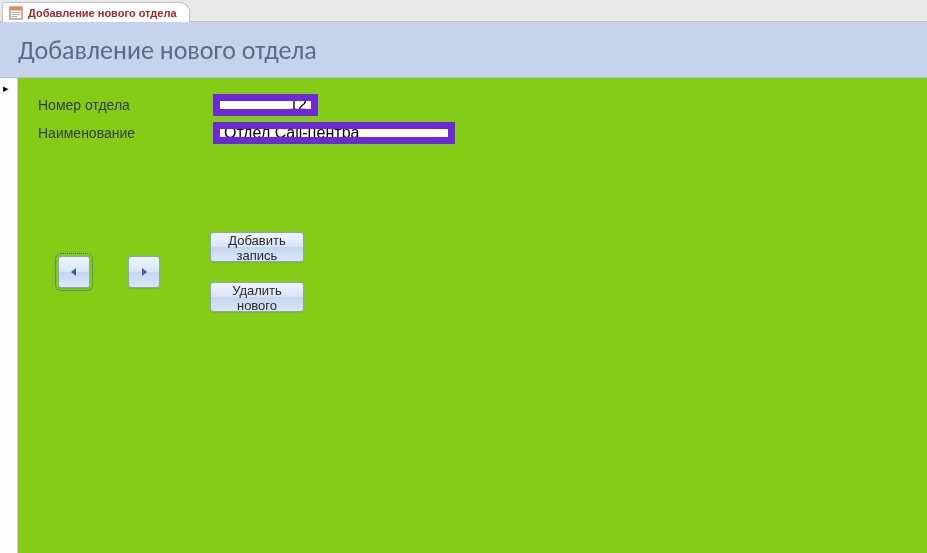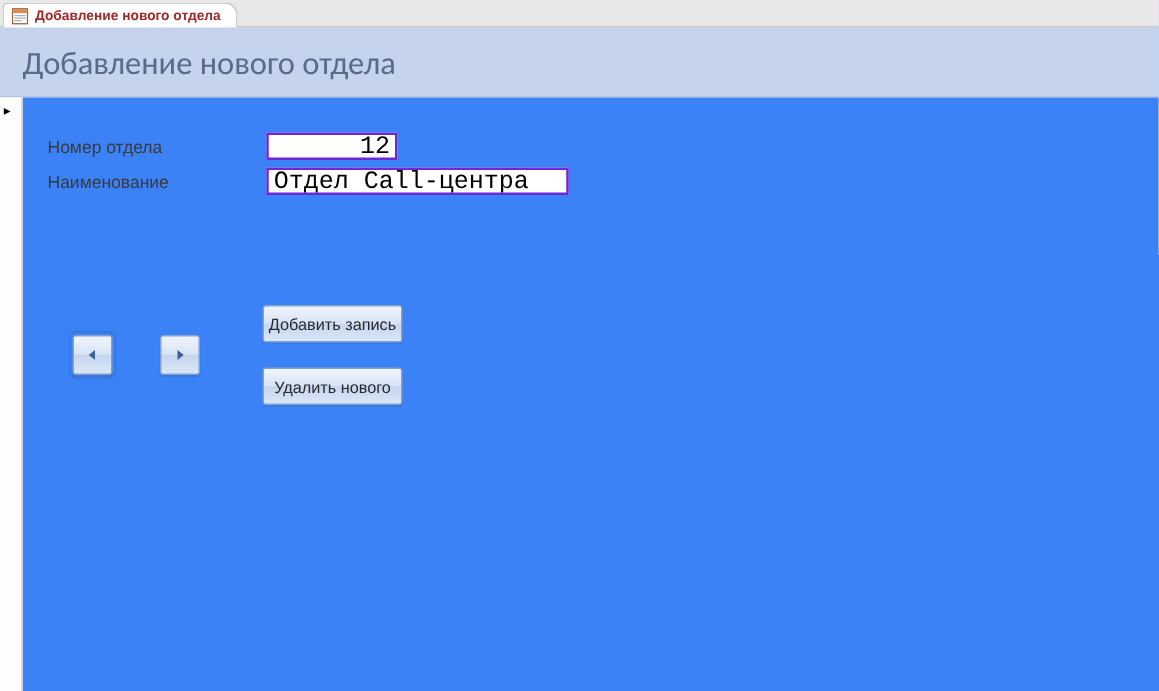--- a/index.html
+++ b/index.html
@@ -77,38 +77,38 @@
     }
     .record-selector-marker {
       position: absolute;
       top: 4px;
       left: 3px;
       font-size: 11px;
       color: #000;
     }
     .form-content {
       flex: 1;
-      padding: 28px 20px;
-      background: #3b82f6;
+      padding: 16px 20px;
+      background: #84cc16;
     }
     .form-row {
       display: flex;
       align-items: center;
       margin-bottom: 6px;
     }
     .form-label {
       width: 175px;
       color: #3a3a3a;
       font-size: 14px;
     }
     .text-input {
-      border: 2px solid #6d28d9;
+      border: 7px solid #6d28d9;
       padding: 2px 4px;
-      font-size: 20px;
-      font-family: Liberation Mono, monospace;
+      font-size: 16px;
+      font-family: Liberation Sans, sans-serif;
       height: 22px;
       background: #fff;
     }
     .text-input.num {
       width: 105px;
       text-align: right;
     }
     .text-input.txt {
       width: 242px;
       text-align: left;
@@ -139,21 +139,21 @@
     }
     .nav-btn.focused {
       outline: 1px dotted #3a5fa0;
       outline-offset: 2px;
     }
     .nav-btn svg {
       width: 10px;
       height: 10px;
     }
     .action-btn {
-      width: 112px;
+      width: 94px;
       height: 30px;
       border: 1px solid #8aa2c8;
       border-radius: 3px;
       background: linear-gradient(to bottom, #f0f5fc 0%, #d7e3f5 50%, #c4d5ee 51%, #dce7f7 100%);
       cursor: pointer;
       font-size: 13px;
       color: #2a2a2a;
       font-family: inherit;
       box-shadow: 0 1px 1px rgba(0,0,0,0.08);
     }

